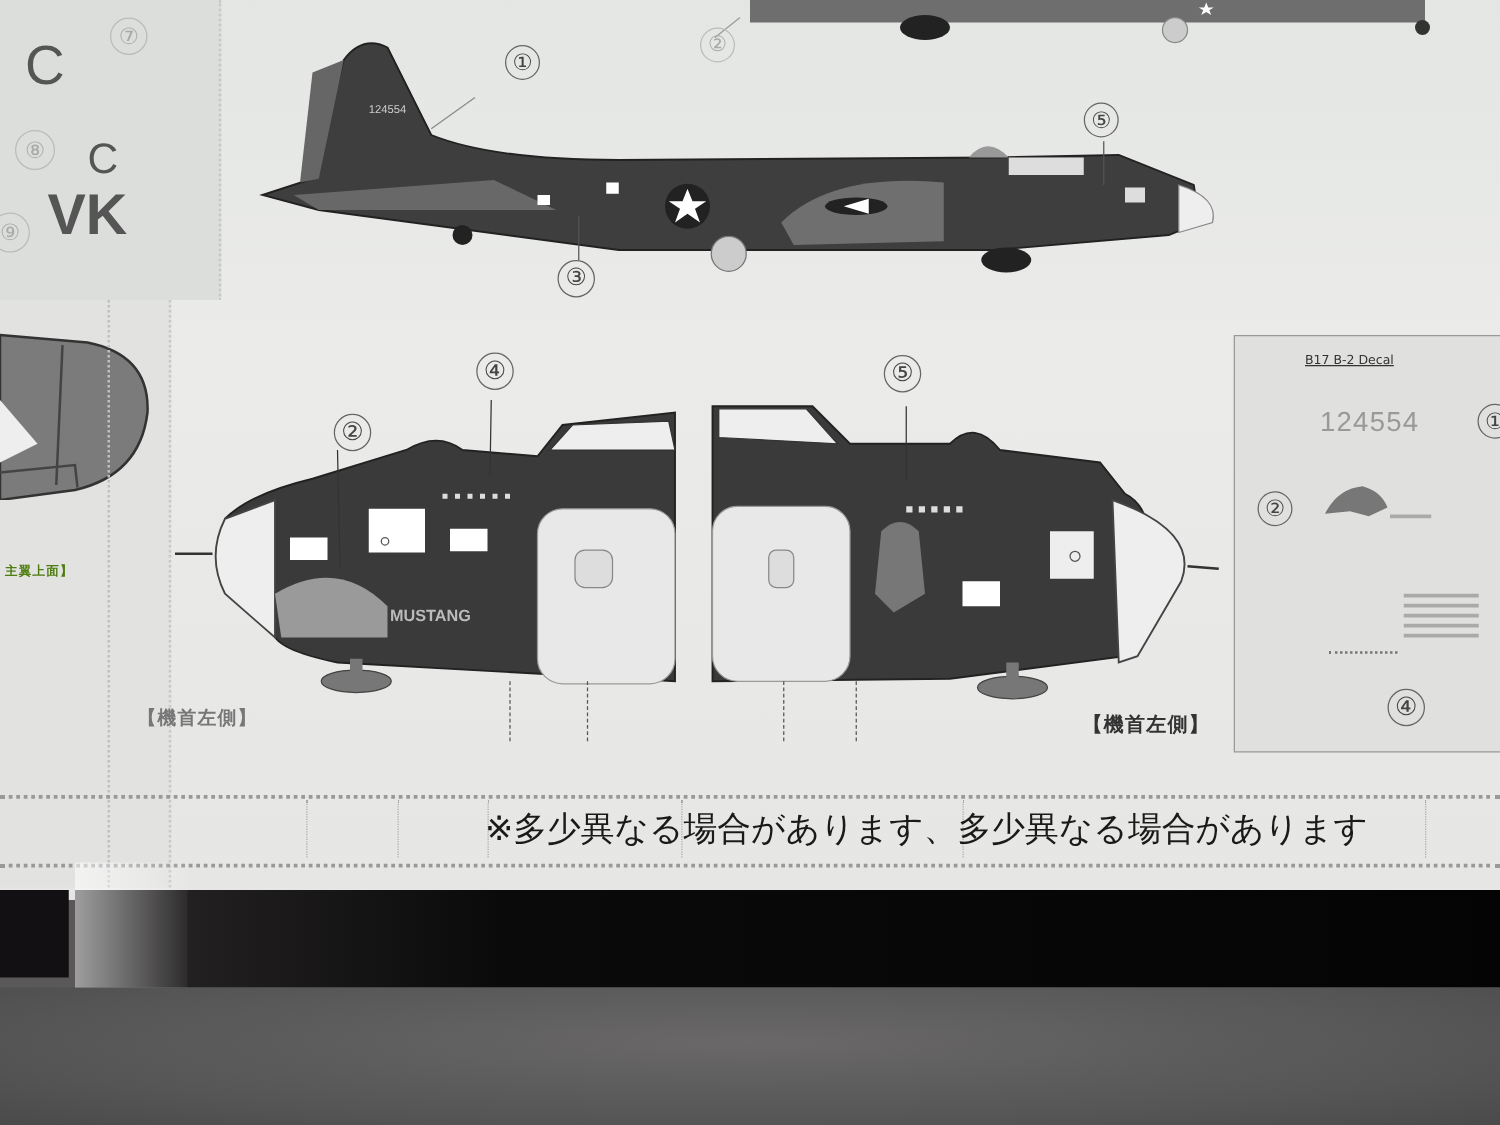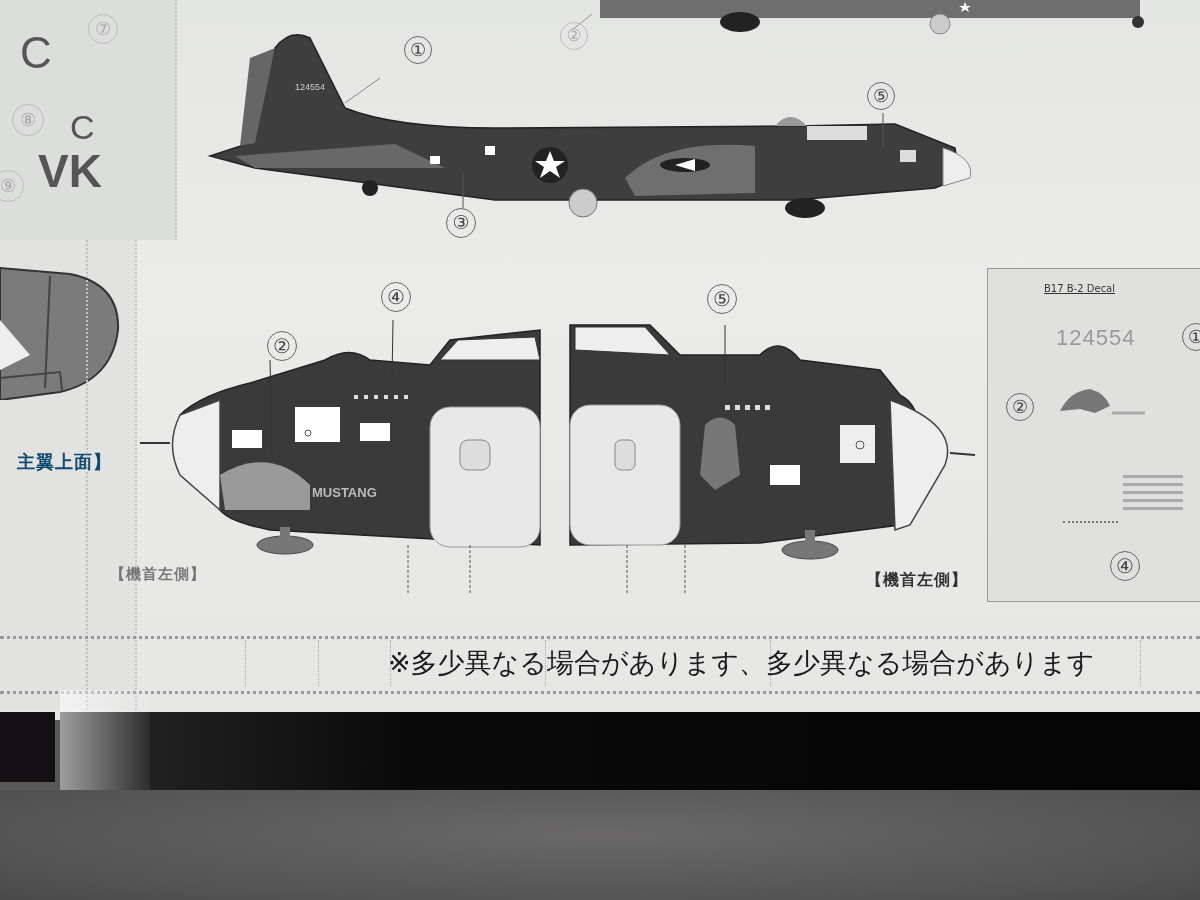--- a/index.html
+++ b/index.html
@@ -37,21 +37,21 @@
   <span class="circ faint" style="left:-8px;top:170px;width:30px;height:30px;line-height:30px;font-size:18px;">⑨</span>
   <span class="big-letter" style="left:38px;top:144px;font-size:46px;font-weight:bold;">VK</span>
 </div>
 <div class="left-panel2">
   <svg style="position:absolute;left:0;top:20px;" width="130" height="140">
     <path d="M0,8 L70,14 Q120,24 118,70 Q112,120 60,132 L0,140 Z" fill="#7b7b7b" stroke="#333" stroke-width="2"></path>
     <path d="M50,16 L45,128" stroke="#444" stroke-width="2"></path>
     <path d="M0,60 L30,95 L0,110 Z" fill="#eee"></path>
     <path d="M0,118 L60,112 L62,130" stroke="#444" stroke-width="2" fill="none"></path>
   </svg>
-  <span class="label-jp" style="left:17px;top:210px;font-size:18px;color:#0c4a6e;">主翼上面】</span>
+  <span class="label-jp" style="left:4px;top:210px;font-size:10px;color:#4d7c0f;">主翼上面】</span>
 </div>
 <div class="vdots"></div>
 
 <svg style="position:absolute;left:560px;top:0;" width="600" height="40">
   <rect x="40" y="0" width="540" height="18" fill="#6e6e6e"></rect>
   <ellipse cx="180" cy="22" rx="20" ry="10" fill="#222"></ellipse>
   <circle cx="380" cy="24" r="10" fill="#ccc" stroke="#888"></circle>
   <polygon points="405,2 409,12 399,6 411,6 401,12" fill="#fff"></polygon>
   <circle cx="578" cy="22" r="6" fill="#333"></circle>
   <line x1="32" y1="14" x2="12" y2="30" stroke="#999"></line>

